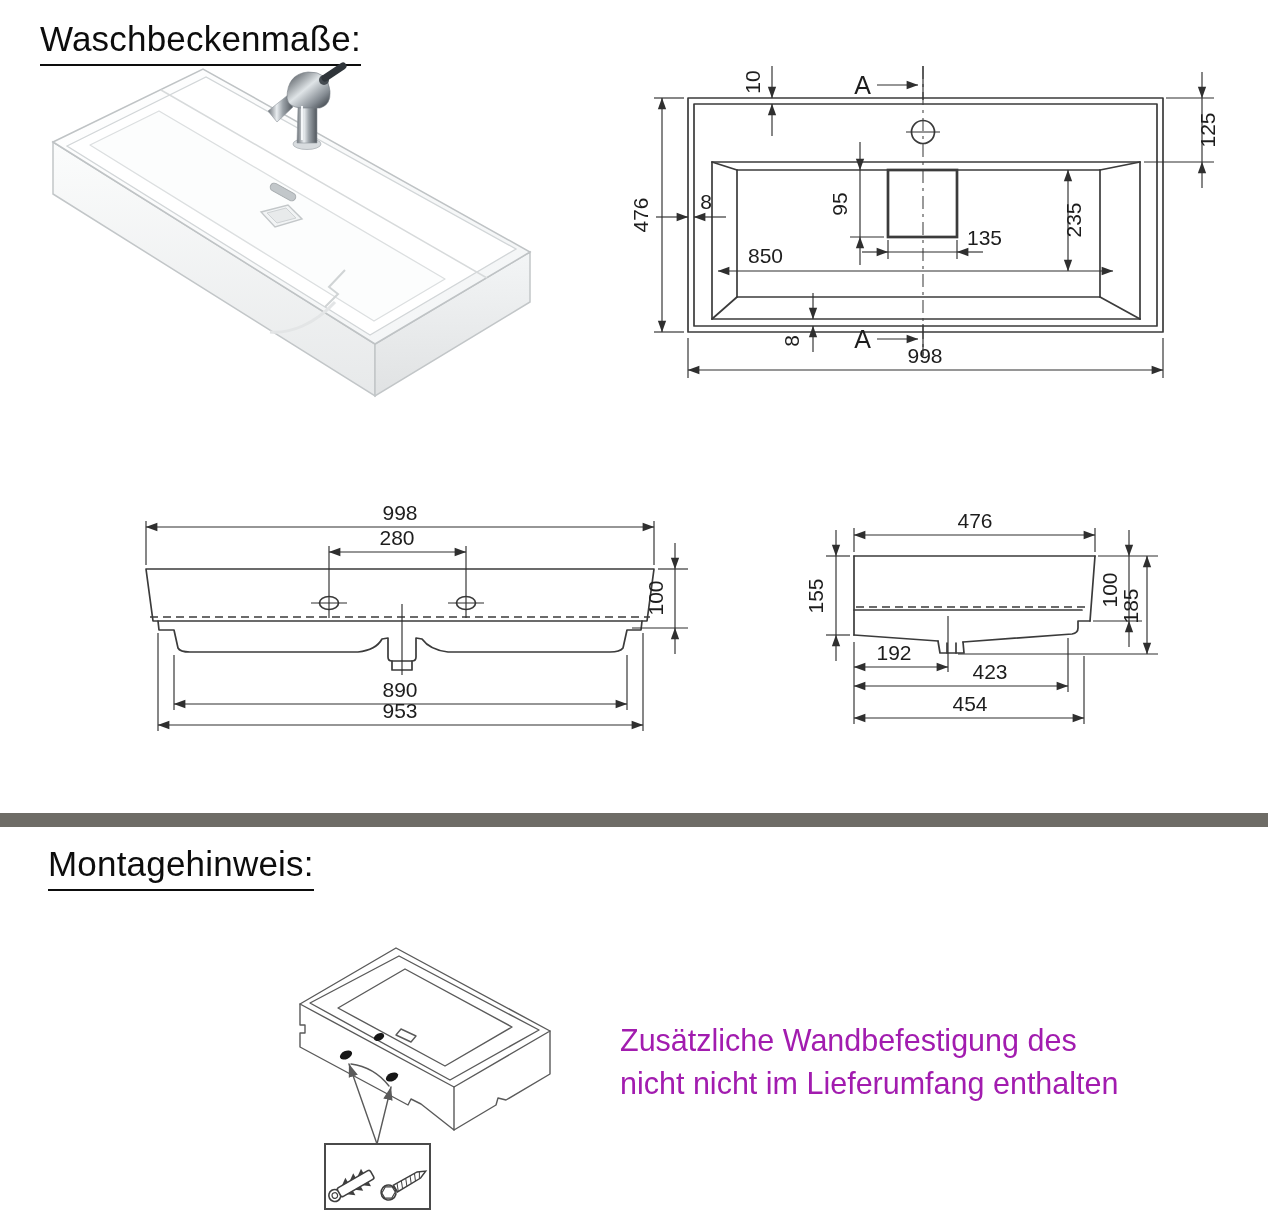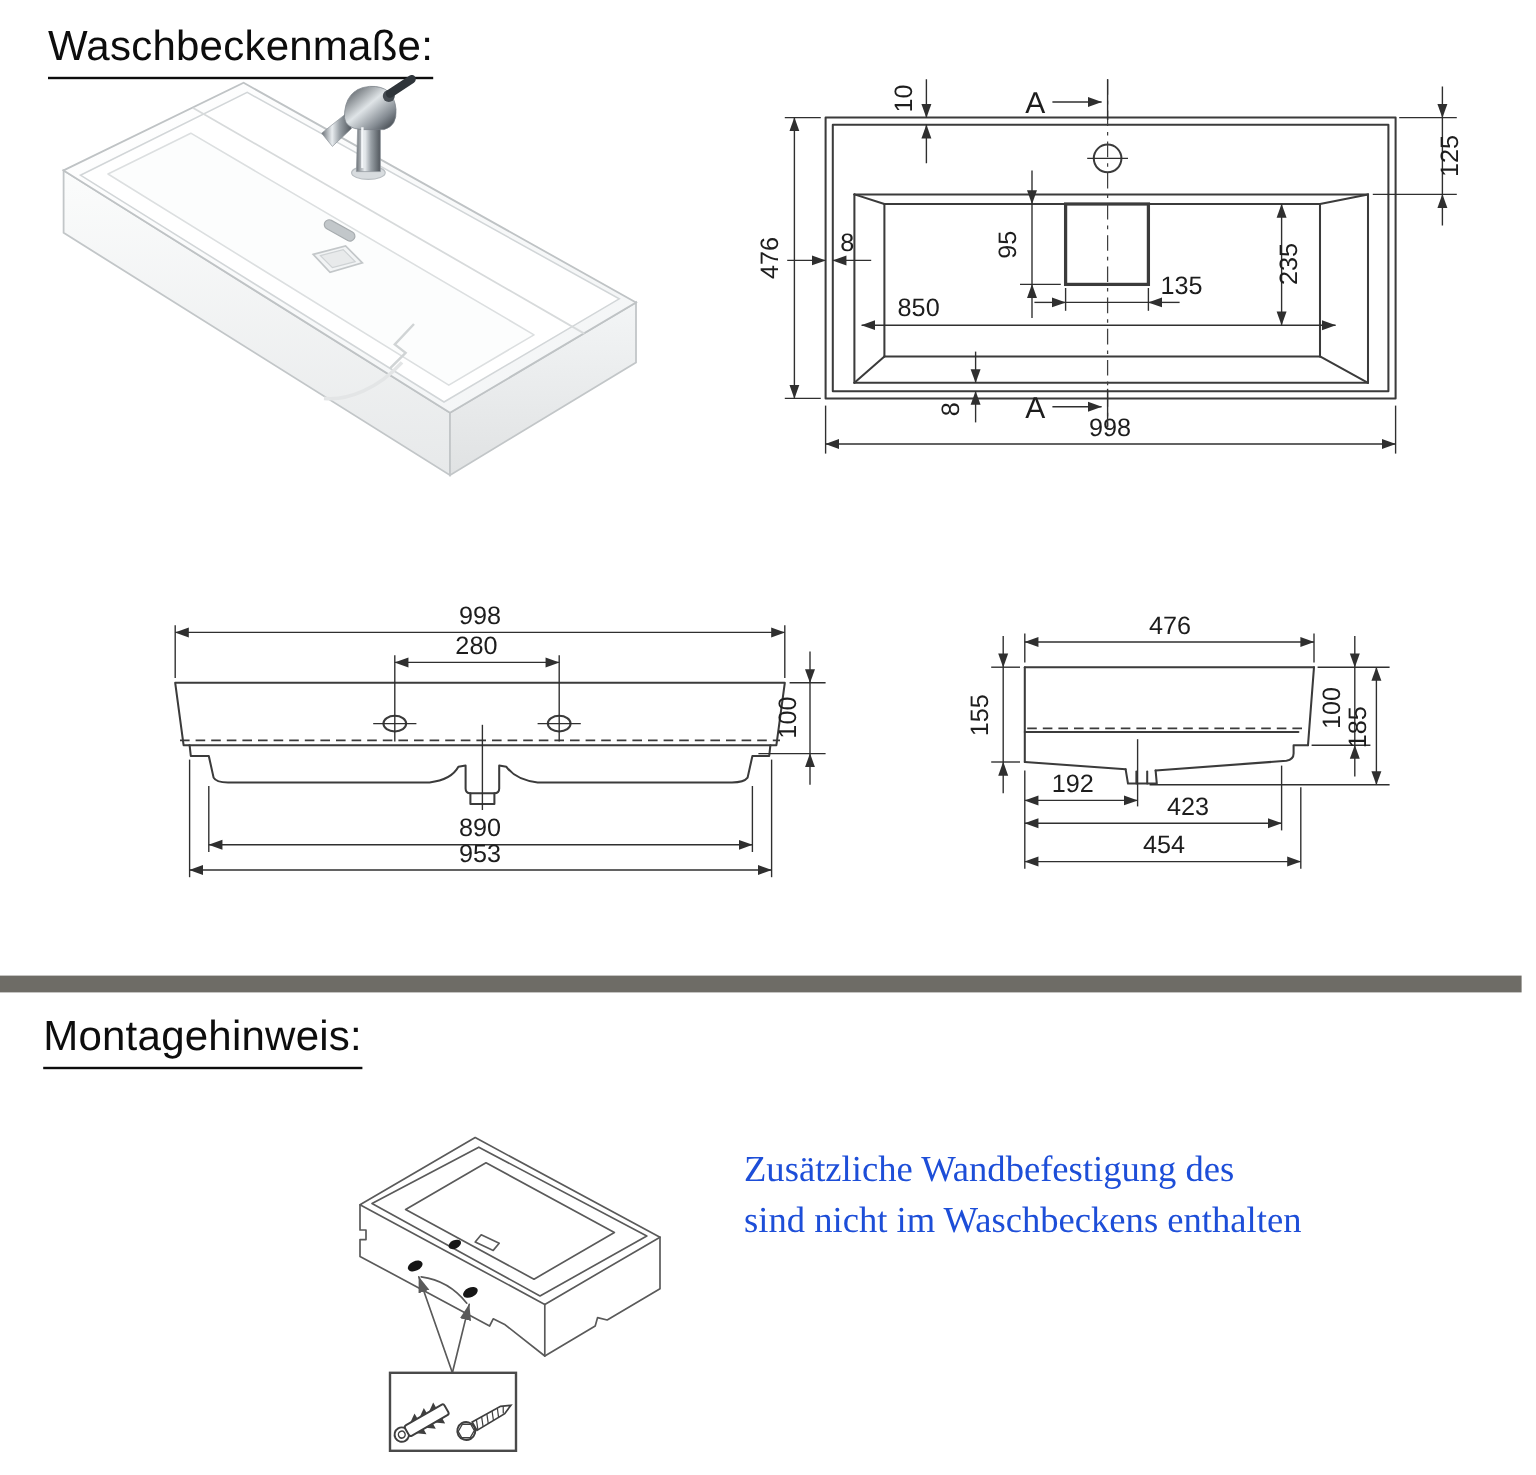--- a/index.html
+++ b/index.html
@@ -1,23 +1,23 @@
 <!DOCTYPE html>
 <html><head>
 <meta charset="utf-8">
 <style>
   html,body{margin:0;padding:0;background:#fff;}
   body{width:1280px;height:1229px;position:relative;font-family:"Liberation Sans",sans-serif;color:#1a1a1a;}
   .page{position:absolute;left:0;top:0;width:1280px;height:1229px;background:#ffffff;overflow:hidden;margin-top:12px;}
   .heading{position:absolute;font-size:35px;font-weight:400;letter-spacing:.2px;color:#0d0d0d;
            border-bottom:2.5px solid #0d0d0d;padding-bottom:5px;line-height:1.1;}
   #h-main{left:40px;top:8px;}
-  #h-mount{left:36px;top:833px;text-align:center;}
+  #h-mount{left:48px;top:833px;text-align:center;}
   .divider{position:absolute;left:0;top:801px;width:1268px;height:14px;background:#6e6c66;}
-  .note{position:absolute;left:620px;top:941px;font-size:30.5px;line-height:43px;color:#1d4ed8;font-family:Liberation Serif, serif;}
+  .note{position:absolute;left:620px;top:1007px;font-size:30.5px;line-height:43px;color:#a21caf;}
   svg{position:absolute;overflow:visible;}
   text{font-family:"Liberation Sans",sans-serif;font-size:21px;fill:#1d1d1d;}
   text.alab{font-size:25px;}
   .obj{fill:none;stroke:#3b3b3b;stroke-width:1.7;stroke-linejoin:round;stroke-linecap:round;}
   .obj2{fill:none;stroke:#3b3b3b;stroke-width:2.7;}
   .dim{fill:none;stroke:#2f2f2f;stroke-width:1.15;}
   .cl{fill:none;stroke:#3f3f3f;stroke-width:1.05;stroke-dasharray:13 5 3 5;}
   .dash{fill:none;stroke:#3b3b3b;stroke-width:1.4;stroke-dasharray:8 5;}
   .sk{fill:none;stroke:#5a5a5a;stroke-width:1.4;stroke-linejoin:round;stroke-linecap:round;}
   .skd{fill:#161616;stroke:none;}
@@ -339,16 +339,16 @@
         <line x1="3" y1="-3.8" x2="0" y2="3.8" stroke="#3f3f3f" stroke-width="1"></line>
         <line x1="8" y1="-3.8" x2="5" y2="3.8" stroke="#3f3f3f" stroke-width="1"></line>
         <line x1="13" y1="-3.6" x2="10" y2="3.6" stroke="#3f3f3f" stroke-width="1"></line>
         <line x1="18" y1="-2.5" x2="15" y2="2.8" stroke="#3f3f3f" stroke-width="1"></line>
       </g>
     </g>
   </svg>
 
   <div class="note">
     <div>Zusätzliche Wandbefestigung des</div>
-    <div>sind nicht im Waschbeckens enthalten</div>
+    <div>nicht nicht im Lieferumfang enthalten</div>
   </div>
 
 </div>
 
 </body></html>

